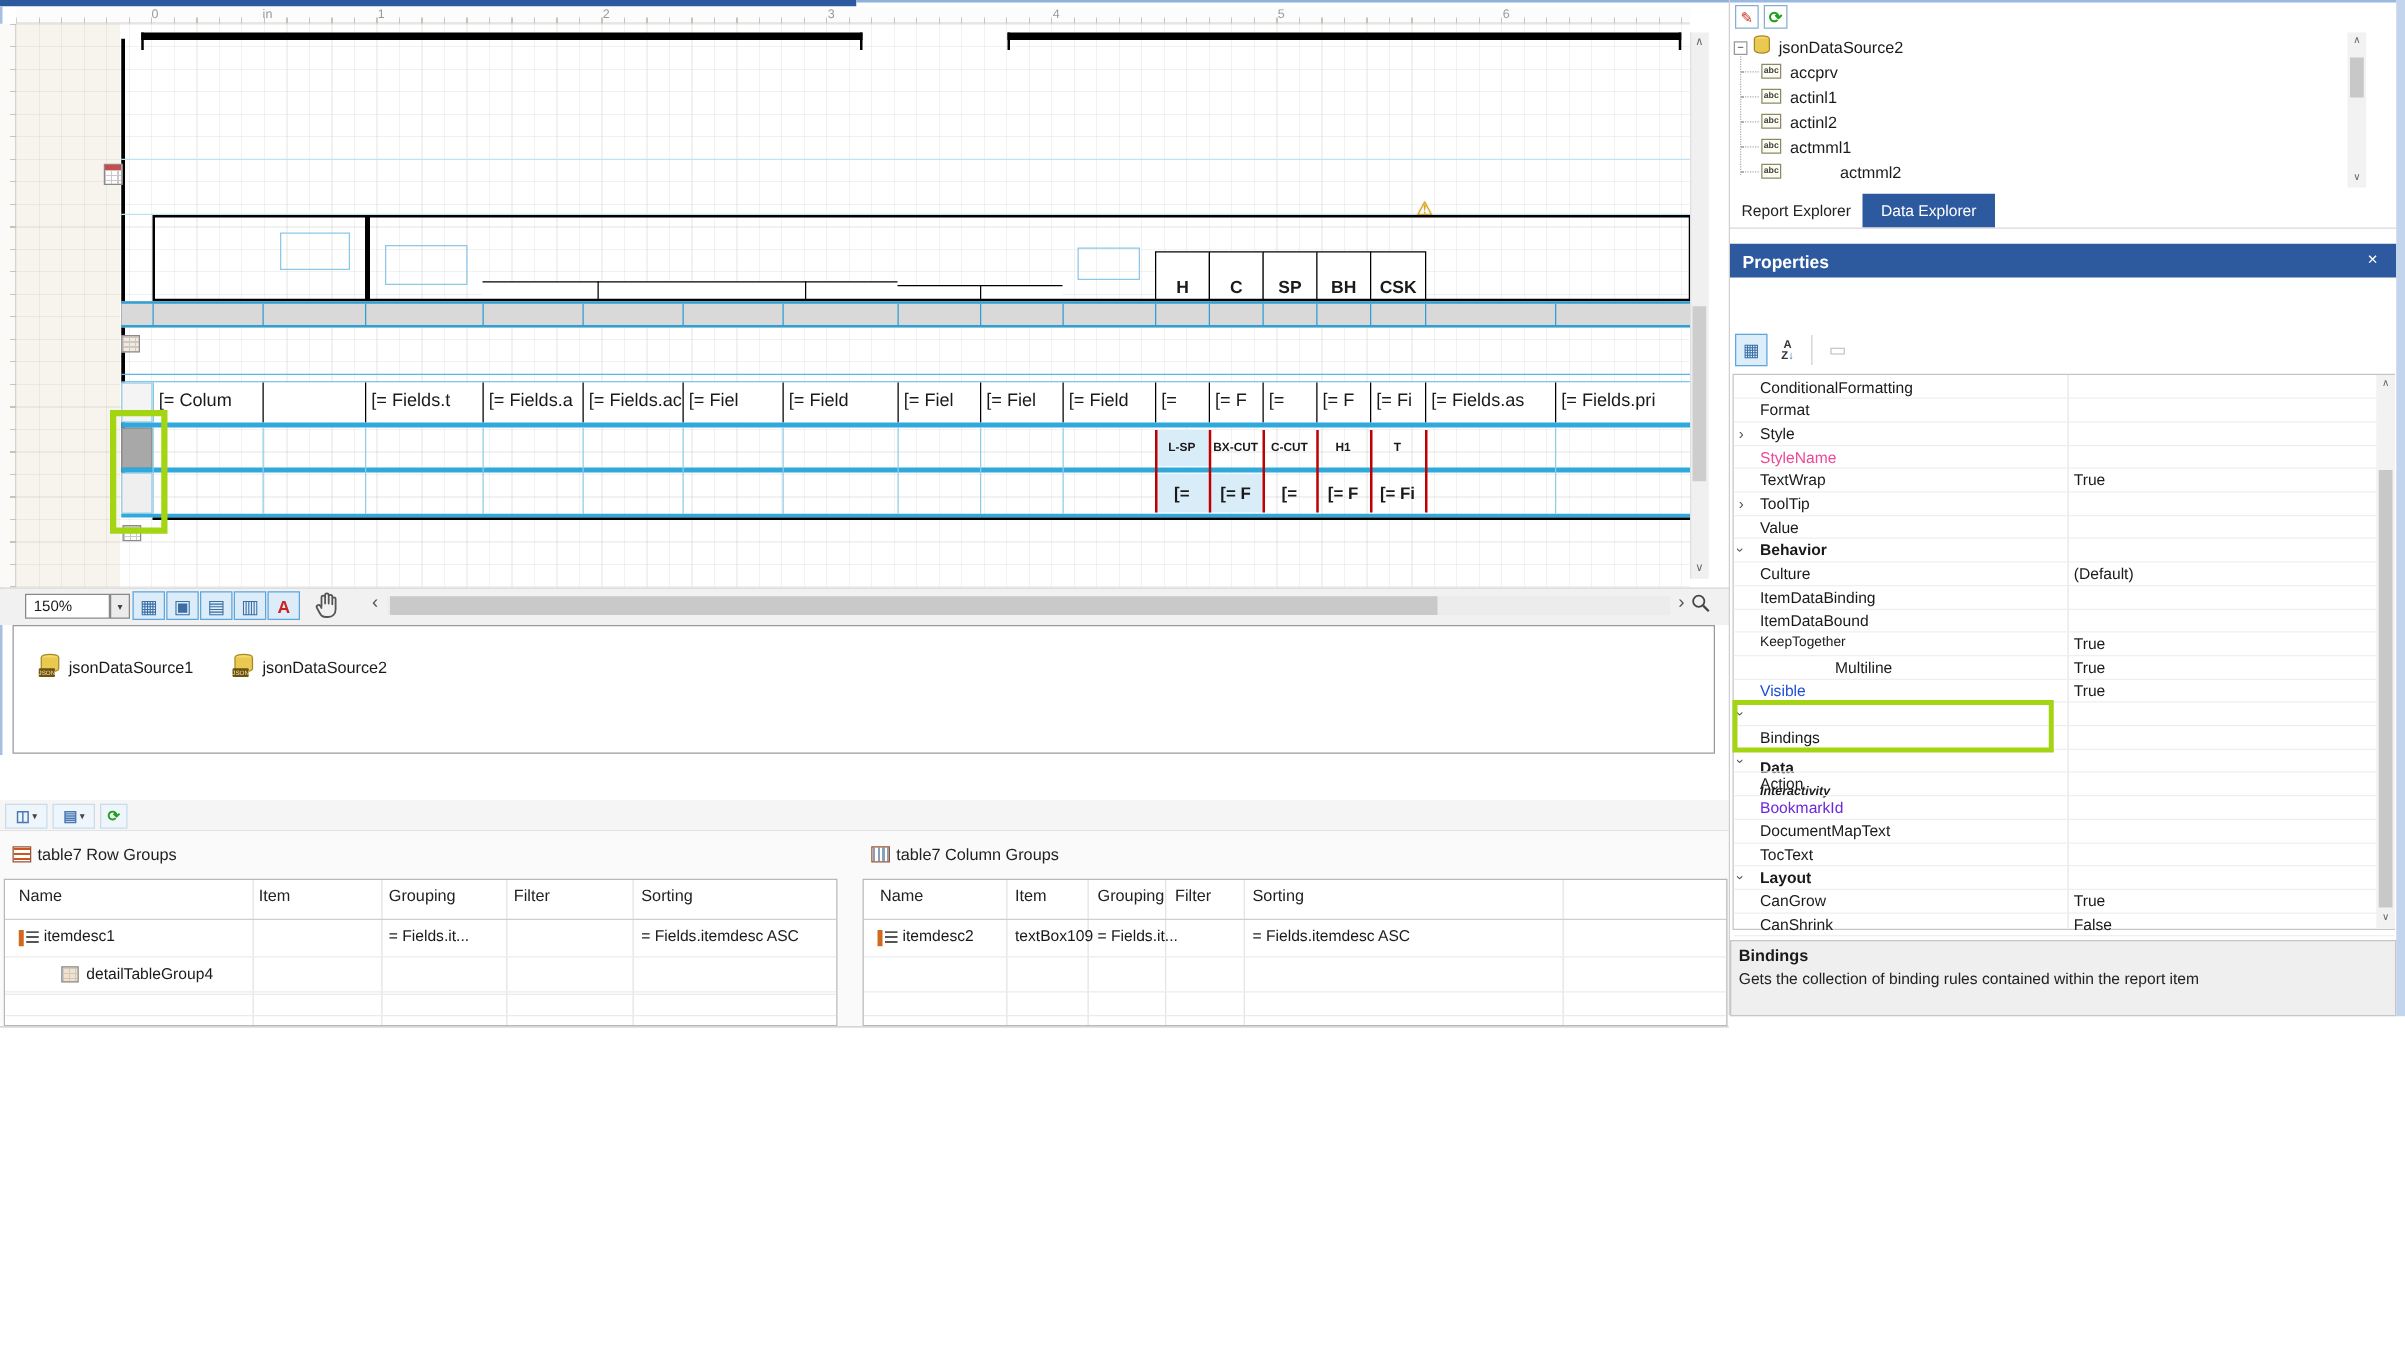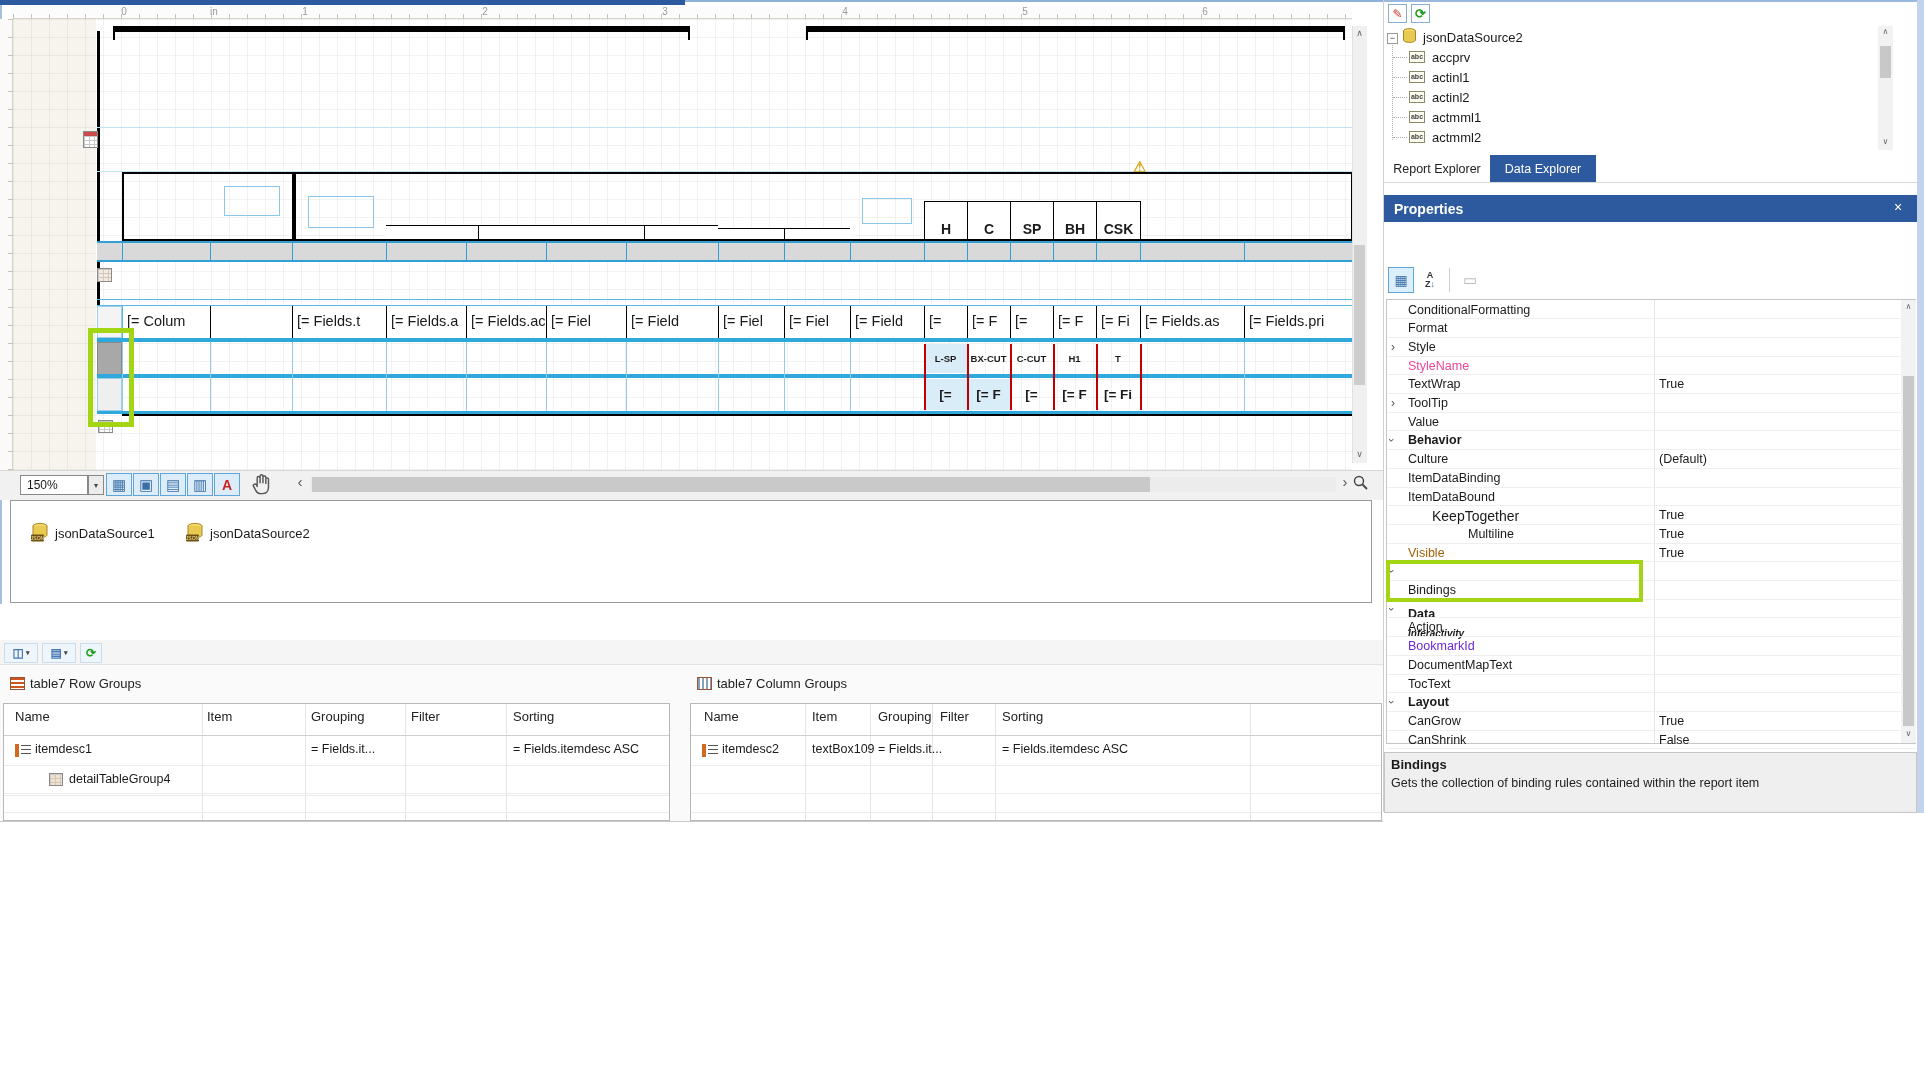--- a/index.html
+++ b/index.html
@@ -300,21 +300,21 @@
     <div class="abs" style="left: 1409px; top: 71px; width: 16px; height: 12px; border: 1px solid rgb(138, 138, 106); background: rgb(253, 253, 242); font-size: 7px; line-height: 10px; text-align: center; color: rgb(68, 68, 68); font-weight: bold;">abc</div>
     <div class="abs" style="left: 1432px; top: 70px; width: 160px; height: 16px; font-size: 13px;">actinl1</div>
     <div class="abs" style="left: 1393px; top: 97px; width: 14px; height: 1px; border-top: 1px dotted rgb(176, 176, 176);"></div>
     <div class="abs" style="left: 1409px; top: 91px; width: 16px; height: 12px; border: 1px solid rgb(138, 138, 106); background: rgb(253, 253, 242); font-size: 7px; line-height: 10px; text-align: center; color: rgb(68, 68, 68); font-weight: bold;">abc</div>
     <div class="abs" style="left: 1432px; top: 90px; width: 160px; height: 16px; font-size: 13px;">actinl2</div>
     <div class="abs" style="left: 1393px; top: 117px; width: 14px; height: 1px; border-top: 1px dotted rgb(176, 176, 176);"></div>
     <div class="abs" style="left: 1409px; top: 111px; width: 16px; height: 12px; border: 1px solid rgb(138, 138, 106); background: rgb(253, 253, 242); font-size: 7px; line-height: 10px; text-align: center; color: rgb(68, 68, 68); font-weight: bold;">abc</div>
     <div class="abs" style="left: 1432px; top: 110px; width: 160px; height: 16px; font-size: 13px;">actmml1</div>
     <div class="abs" style="left: 1393px; top: 137px; width: 14px; height: 1px; border-top: 1px dotted rgb(176, 176, 176);"></div>
     <div class="abs" style="left: 1409px; top: 131px; width: 16px; height: 12px; border: 1px solid rgb(138, 138, 106); background: rgb(253, 253, 242); font-size: 7px; line-height: 10px; text-align: center; color: rgb(68, 68, 68); font-weight: bold;">abc</div>
-    <div class="abs" style="left: 1432px; top: 130px; width: 160px; height: 16px; font-size: 13px;">actmml2</div>
+    <div class="abs" style="left: 1472px; top: 130px; width: 160px; height: 16px; font-size: 13px;">actmml2</div>
     <div class="abs" style="left: 1878px; top: 26px; width: 15px; height: 124px; background: rgb(242, 242, 242);"></div>
     <div class="abs" style="left: 1878px; top: 27px; width: 15px; height: 12px; font-size: 8px; color: rgb(102, 102, 102); text-align: center;">∧</div>
     <div class="abs" style="left: 1878px; top: 137px; width: 15px; height: 12px; font-size: 8px; color: rgb(102, 102, 102); text-align: center;">∨</div>
     <div class="abs" style="left: 1880px; top: 46px; width: 11px; height: 32px; background: rgb(200, 200, 200);"></div>
     <div class="abs" style="left: 1386px; top: 155px; width: 102px; height: 27px; display: flex; align-items: center; justify-content: center; font-size: 12.5px; background: rgb(255, 255, 255); color: rgb(34, 34, 34);">Report Explorer</div>
     <div class="abs" style="left: 1490px; top: 155px; width: 106px; height: 27px; display: flex; align-items: center; justify-content: center; font-size: 12.5px; background: rgb(45, 90, 158); color: rgb(255, 255, 255);">Data Explorer</div>
     <div class="abs" style="left: 1384px; top: 182px; width: 533px; height: 1px; background: rgb(217, 217, 217);"></div>
     <div class="abs" style="left: 1388px; top: 267px; width: 26px; height: 26px; border: 1px solid rgb(94, 166, 220); background: rgb(221, 238, 251); display: flex; align-items: center; justify-content: center; font-size: 14px; color: rgb(58, 110, 165);">▦</div>
     <div class="abs" style="left: 1417px; top: 267px; width: 26px; height: 26px; display: flex; flex-direction: column; align-items: center; justify-content: center; font-size: 9px; line-height: 9px; font-weight: bold; color: rgb(51, 51, 51);">
       <span>A</span>
@@ -345,27 +345,27 @@
     <div class="abs" style="left: 1390px; top: 434.4px; width: 10px; height: 12px; font-size: 11px; color: rgb(85, 85, 85);"><span class="rot">›</span></div>
     <div class="abs" style="left: 1408px; top: 433.4px; width: 240px; height: 15px; font-size: 12.5px; font-weight: bold;">Behavior</div>
     <div class="abs" style="left: 1387px; top: 467.8px; width: 528px; height: 1px; background: rgb(239, 239, 239);"></div>
     <div class="abs" style="left: 1408px; top: 452.1px; width: 240px; height: 15px; font-size: 12.5px; color: rgb(26, 26, 26);">Culture</div>
     <div class="abs" style="left: 1659px; top: 452.1px; width: 230px; height: 15px; font-size: 12.5px; color: rgb(26, 26, 26);">(Default)</div>
     <div class="abs" style="left: 1387px; top: 486.5px; width: 528px; height: 1px; background: rgb(239, 239, 239);"></div>
     <div class="abs" style="left: 1408px; top: 470.8px; width: 240px; height: 15px; font-size: 12.5px; color: rgb(26, 26, 26);">ItemDataBinding</div>
     <div class="abs" style="left: 1387px; top: 505.2px; width: 528px; height: 1px; background: rgb(239, 239, 239);"></div>
     <div class="abs" style="left: 1408px; top: 489.5px; width: 240px; height: 15px; font-size: 12.5px; color: rgb(26, 26, 26);">ItemDataBound</div>
     <div class="abs" style="left: 1387px; top: 523.9px; width: 528px; height: 1px; background: rgb(239, 239, 239);"></div>
-    <div class="abs" style="left: 1408px; top: 508.2px; width: 240px; height: 15px; font-size: 14px; color: rgb(26, 26, 26); margin-left: 24px;">KeepTogether</div>
+    <div class="abs" style="left: 1408px; top: 508.2px; width: 240px; height: 15px; font-size: 11px; color: rgb(26, 26, 26);">KeepTogether</div>
     <div class="abs" style="left: 1659px; top: 508.2px; width: 230px; height: 15px; font-size: 12.5px; color: rgb(26, 26, 26);">True</div>
     <div class="abs" style="left: 1387px; top: 542.6px; width: 528px; height: 1px; background: rgb(239, 239, 239);"></div>
     <div class="abs" style="left: 1468px; top: 526.9px; width: 240px; height: 15px; font-size: 12.5px; color: rgb(26, 26, 26);">Multiline</div>
     <div class="abs" style="left: 1659px; top: 526.9px; width: 230px; height: 15px; font-size: 12.5px; color: rgb(26, 26, 26);">True</div>
     <div class="abs" style="left: 1387px; top: 561.3px; width: 528px; height: 1px; background: rgb(239, 239, 239);"></div>
-    <div class="abs" style="left: 1408px; top: 545.6px; width: 240px; height: 15px; font-size: 12.5px; color: #a16207;">Visible</div>
+    <div class="abs" style="left: 1408px; top: 545.6px; width: 240px; height: 15px; font-size: 12.5px; color: #1d4ed8;">Visible</div>
     <div class="abs" style="left: 1659px; top: 545.6px; width: 230px; height: 15px; font-size: 12.5px; color: rgb(26, 26, 26);">True</div>
     <div class="abs" style="left: 1387px; top: 580px; width: 528px; height: 1px; background: rgb(239, 239, 239);"></div>
     <div class="abs" style="left: 1390px; top: 565.3px; width: 10px; height: 12px; font-size: 11px; color: rgb(85, 85, 85);"><span class="rot">›</span></div>
     <div class="abs" style="left: 1408px; top: 564.3px; width: 240px; height: 15px; font-size: 12.5px; font-weight: bold; margin-top: 43px;">Data</div>
     <div class="abs" style="left: 1387px; top: 598.7px; width: 528px; height: 1px; background: rgb(239, 239, 239);"></div>
     <div class="abs" style="left: 1408px; top: 583px; width: 240px; height: 15px; font-size: 12.5px; color: rgb(26, 26, 26);">Bindings</div>
     <div class="abs" style="left: 1387px; top: 617.4px; width: 528px; height: 1px; background: rgb(239, 239, 239);"></div>
     <div class="abs" style="left: 1390px; top: 602.7px; width: 10px; height: 12px; font-size: 11px; color: rgb(85, 85, 85);"><span class="rot">›</span></div>
     <div class="abs" style="left: 1408px; top: 628px; width: 240px; height: 15px; font-size: 10px; font-weight: bold; font-style: italic;">Interactivity</div>
     <div class="abs" style="left: 1387px; top: 636.1px; width: 528px; height: 1px; background: rgb(239, 239, 239);"></div>

